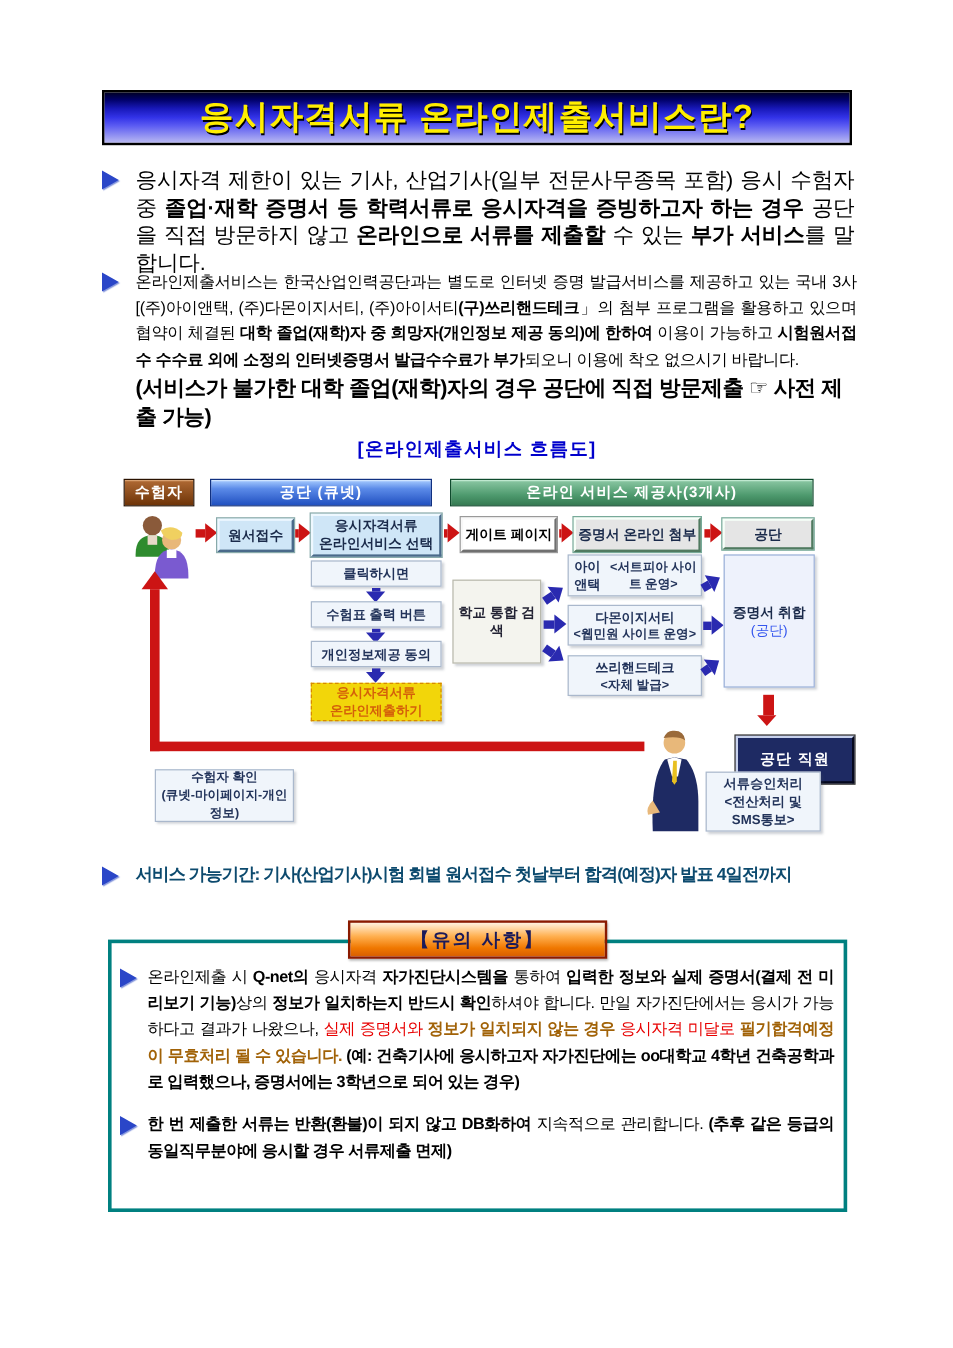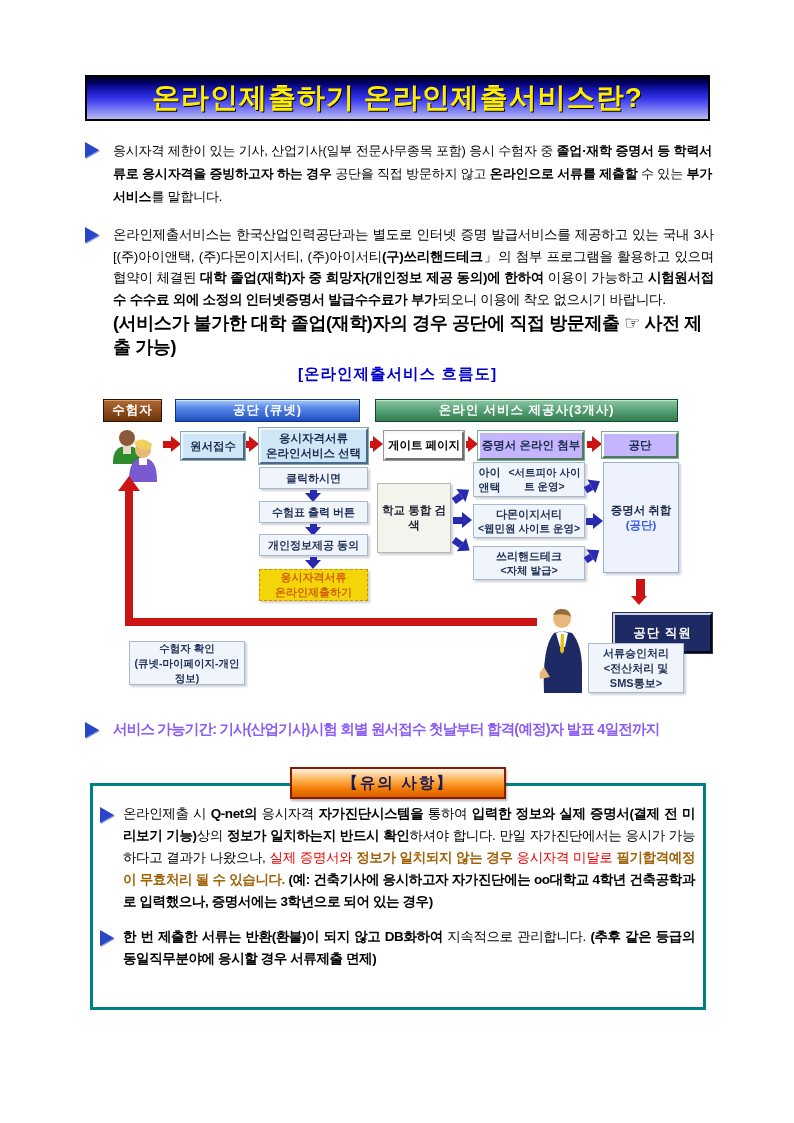--- a/index.html
+++ b/index.html
@@ -16,21 +16,21 @@
   }
   .banner-text { color:#ffee00; font-size:28px; font-weight:bold; letter-spacing:1px; text-shadow:1px 1px 0 #000; }
 
   
   .para { position:absolute; display:flex; }
   .tri {
     width:0; height:0; flex:none;
     border-left:14px solid #2a46c8; border-top:8px solid transparent; border-bottom:8px solid transparent;
     filter:drop-shadow(1px 1px 0 #8899dd); margin-top:3px; margin-right:14px;
   }
-  .ptext { font-size:13px; line-height:23px; text-align:justify; letter-spacing:-0.2px; }
+  .ptext { font-size:18px; line-height:23px; text-align:justify; letter-spacing:-0.2px; }
   .ptext2 { font-size:13.5px; line-height:21.5px; text-align:justify; letter-spacing:-0.3px; }
   .pnote { font-size:18px; font-weight:bold; margin-top:1px; letter-spacing:-0.4px; }
   .b { font-weight:bold; }
   .r { color:#e80000; }
   .rb { color:#a16207; font-weight:bold; }
 
   
   .flow-title { position:absolute; left:85px; top:364px; width:625px; text-align:center;
     color:#0000cc; font-weight:bold; font-size:15.5px; letter-spacing:1px; }
   .flow { position:absolute; left:85px; top:395px; width:625px; height:302px; }
@@ -40,31 +40,31 @@
   .hdr-examinee { background:linear-gradient(#b06a34,#6e3408); border:1px solid #2a1200; box-shadow:inset 0 1px 0 #d8a070; }
   .hdr-qnet { background:linear-gradient(#a8ccff 0%,#5b8ae8 35%,#2050c0 100%); border:1px solid #103080; box-shadow:inset 0 1px 0 #cfe4ff; }
   .hdr-prov { background:linear-gradient(#8cc8a4 0%,#4e9a6e 60%,#357a52 100%); border:1px solid #0e4a2c; box-shadow:inset 0 1px 0 #bfe8cf; }
 
   .fbox { display:flex; align-items:center; justify-content:center; text-align:center;
     font-weight:bold; color:#1a2a4a; white-space:pre-line; }
   .box3d { background:#cfe6f7; border-top:2px solid #eef8ff; border-left:2px solid #eef8ff;
     border-bottom:2px solid #4a6a8a; border-right:2px solid #4a6a8a; outline:1px solid #8aa; font-size:11.5px; }
   .boxgate { background:#ffffff; border-top:2px solid #f8f8f8; border-left:2px solid #f8f8f8;
     border-bottom:2px solid #707070; border-right:2px solid #707070; outline:1px solid #999; color:#000; font-size:11.5px; }
-  .boxmint { background:#c4b5fd; border-top:2px solid #f6fff8; border-left:2px solid #f6fff8;
+  .boxmint { background:#e5e5e5; border-top:2px solid #f6fff8; border-left:2px solid #f6fff8;
     border-bottom:2px solid #507a60; border-right:2px solid #507a60; outline:1px solid #7a9; font-size:11.5px; }
   .boxflat { background:#f0f5fb; border:1px solid #aab8cc; box-shadow:2px 2px 2px rgba(60,70,90,.25);
     font-size:11px; color:#22335a; }
   .boxschool { background:#f4f4ee; border:1px solid #b8b8ac; box-shadow:2px 2px 2px rgba(60,70,90,.25);
     font-size:11.5px; color:#223; }
   .boxyellow { background:#f2d60a; border:1px dashed #d88a00; color:#d4600a; font-size:11px;
     box-shadow:2px 2px 2px rgba(60,70,90,.25); }
   .boxcollect { background:#eef2fc; border:1px solid #9ab0d8; box-shadow:2px 2px 2px rgba(60,70,90,.25);
     flex-direction:column; font-size:11.5px; }
-  .collect-sub { color:#3355ee; font-weight:bold; }
+  .collect-sub { color:#3355ee; font-weight:normal; }
   .boxstaff { background:#1e2a63; color:#fff; font-size:12.5px; letter-spacing:1px;
     border-top:2px solid #c8d2ee; border-left:2px solid #c8d2ee; border-bottom:2px solid #05081e; border-right:2px solid #05081e;
     outline:1px solid #333; }
   .prov-name { font-size:11px; } .prov-sub { font-size:10.5px; font-weight:bold; }
   .small105 { font-size:10.5px; line-height:15px; }
 
   
   .harrow { position:absolute; height:7px; background:#cc1414; }
   .harrow::after { content:""; position:absolute; right:-10px; top:-5px; width:0; height:0;
     border-left:10px solid #cc1414; border-top:8px solid transparent; border-bottom:8px solid transparent; }
@@ -73,21 +73,21 @@
   .varrow::after { content:""; position:absolute; bottom:-9px; left:-5px; width:0; height:0;
     border-top:9px solid #2a2ab0; border-left:8px solid transparent; border-right:8px solid transparent; }
   .varrow.red { background:#cc1414; } .varrow.red::after { border-top-color:#cc1414; }
   .fb-vert { position:absolute; width:8px; background:#cc1414; }
   .fb-horiz { position:absolute; height:8px; background:#cc1414; }
   .uphead { position:absolute; width:0; height:0;
     border-bottom:15px solid #cc1414; border-left:11px solid transparent; border-right:11px solid transparent; }
 
   
   .service { position:absolute; left:85px; top:719px; width:650px; display:flex; }
-  .service .stext { color:#8b5cf6; font-weight:bold; font-size:14.5px; letter-spacing:-0.8px; line-height:20px; }
+  .service .stext { color:#0c4a6e; font-weight:bold; font-size:14.5px; letter-spacing:-0.8px; line-height:20px; }
 
   
   .notice { position:absolute; left:90px; top:783px; width:616px; height:227px; border:3px solid #008080; }
   .notice-hdr { position:absolute; left:50%; top:-19px; transform:translateX(-50%); width:216px; height:32px;
     background:linear-gradient(to bottom,#fff2e0 0%,#ffb050 40%,#f07800 75%,#d85e00 100%);
     border:2px solid #8a1a00; display:flex; align-items:center; justify-content:center;
     color:#1a1a5a; font-weight:bold; font-size:15.5px; letter-spacing:2px; box-shadow:1px 2px 2px rgba(0,0,0,.3); }
   .notice-body { padding:17px 8px 0 7px; }
   .nitem { display:flex; margin-bottom:13px; }
   .nitem .tri { margin-top:4px; margin-right:9px; }
@@ -95,21 +95,21 @@
 
   
   .icon-wrap { position:absolute; }
 </style>
 </head>
 <body>
 
 <div class="page">
 
   <div class="banner">
-    <span class="banner-text">온라인제출하기 온라인제출서비스란?</span>
+    <span class="banner-text">응시자격서류 온라인제출서비스란?</span>
   </div>
 
   <div class="para" style="left:85px; top:139px; width:627px;">
     <span class="tri"></span>
     <div class="ptext"><span>응시자격 제한이 있는 기사, 산업기사(일부 전문사무종목 포함) 응시 수험자 중 </span><span class="b">졸업·재학 증명서 등 학력서류로 응시자격을 증빙하고자 하는 경우</span><span> 공단을 직접 방문하지 않고 </span><span class="b">온라인으로 서류를 제출할</span><span> 수 있는 </span><span class="b">부가 서비스</span><span>를 말합니다.</span></div>
   </div>
 
   <div class="para" style="left:85px; top:224px; width:629px;">
     <span class="tri"></span>
     <div>

